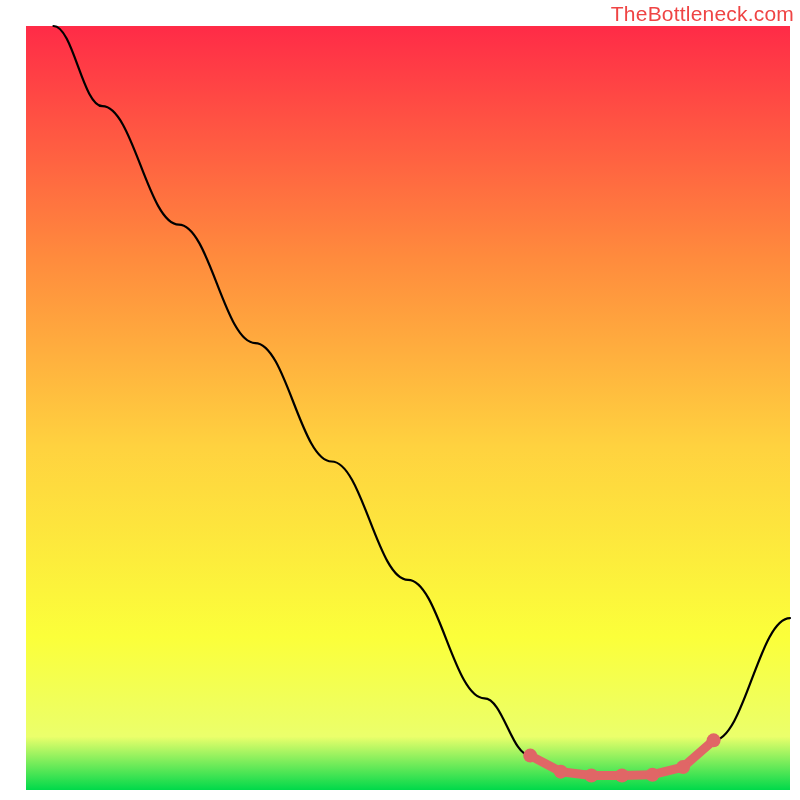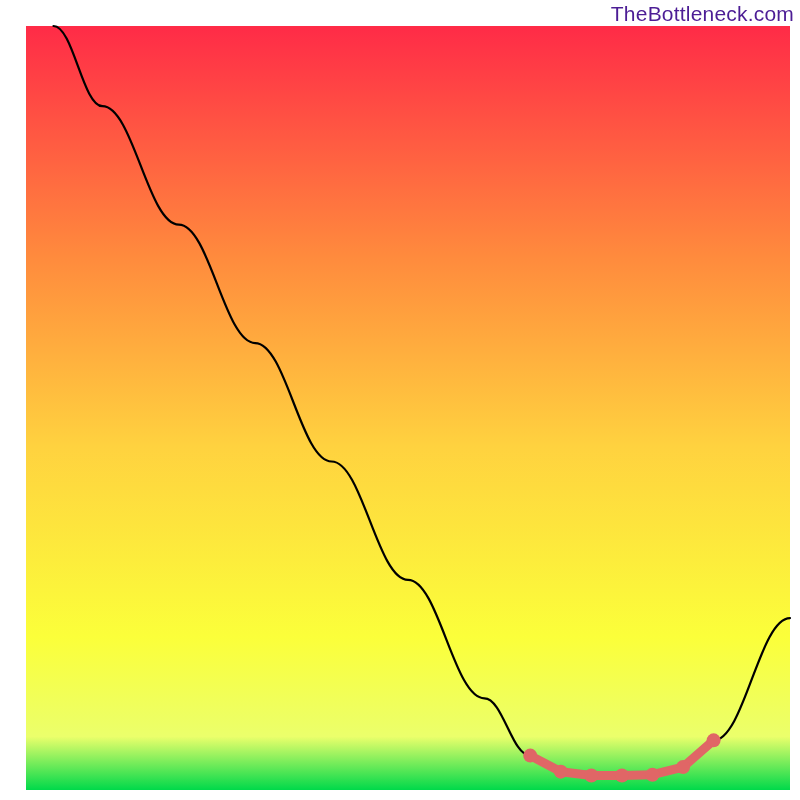--- a/index.html
+++ b/index.html
@@ -15,21 +15,21 @@
     position: relative;
     width: 800px;
     height: 800px;
   }
   .watermark {
     position: absolute;
     top: 2px;
     right: 6px;
     font-size: 21px;
     font-weight: 500;
-    color: #4c1d95;
+    color: #ef4444;
     letter-spacing: 0.2px;
     z-index: 5;
     user-select: none;
   }
   svg.chart {
     position: absolute;
     left: 0;
     top: 0;
     width: 800px;
     height: 800px;

